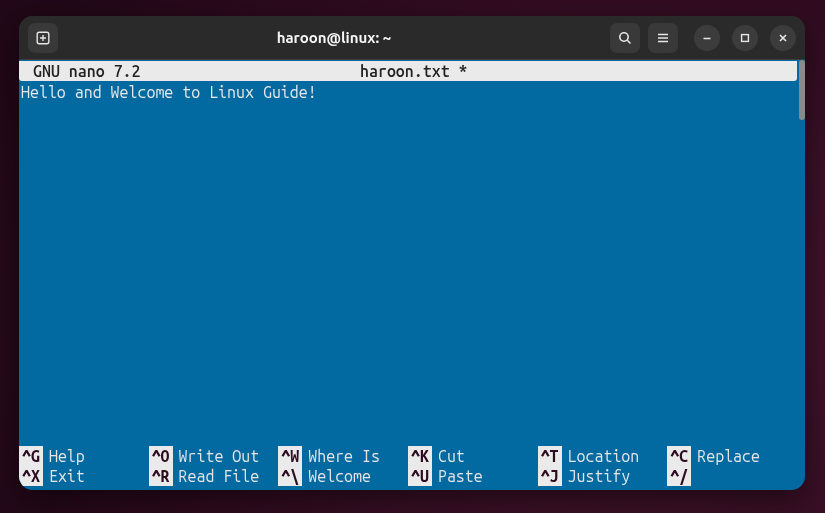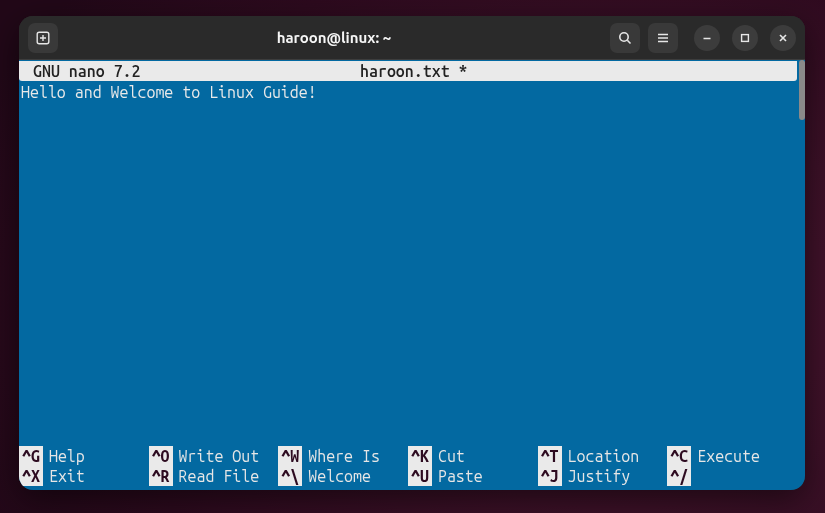--- a/index.html
+++ b/index.html
@@ -221,21 +221,21 @@
         <div class="sc-cell">
             <span class="sc-key">^K</span>
             <span>Cut</span>
           </div>
         <div class="sc-cell">
             <span class="sc-key">^T</span>
             <span>Location</span>
           </div>
         <div class="sc-cell">
             <span class="sc-key">^C</span>
-            <span>Execute</span>
+            <span>Replace</span>
           </div>
       </div>
       <div class="shortcut-row">
         <div class="sc-cell">
             <span class="sc-key">^X</span>
             <span>Exit</span>
           </div>
         <div class="sc-cell">
             <span class="sc-key">^R</span>
             <span>Read File</span>

